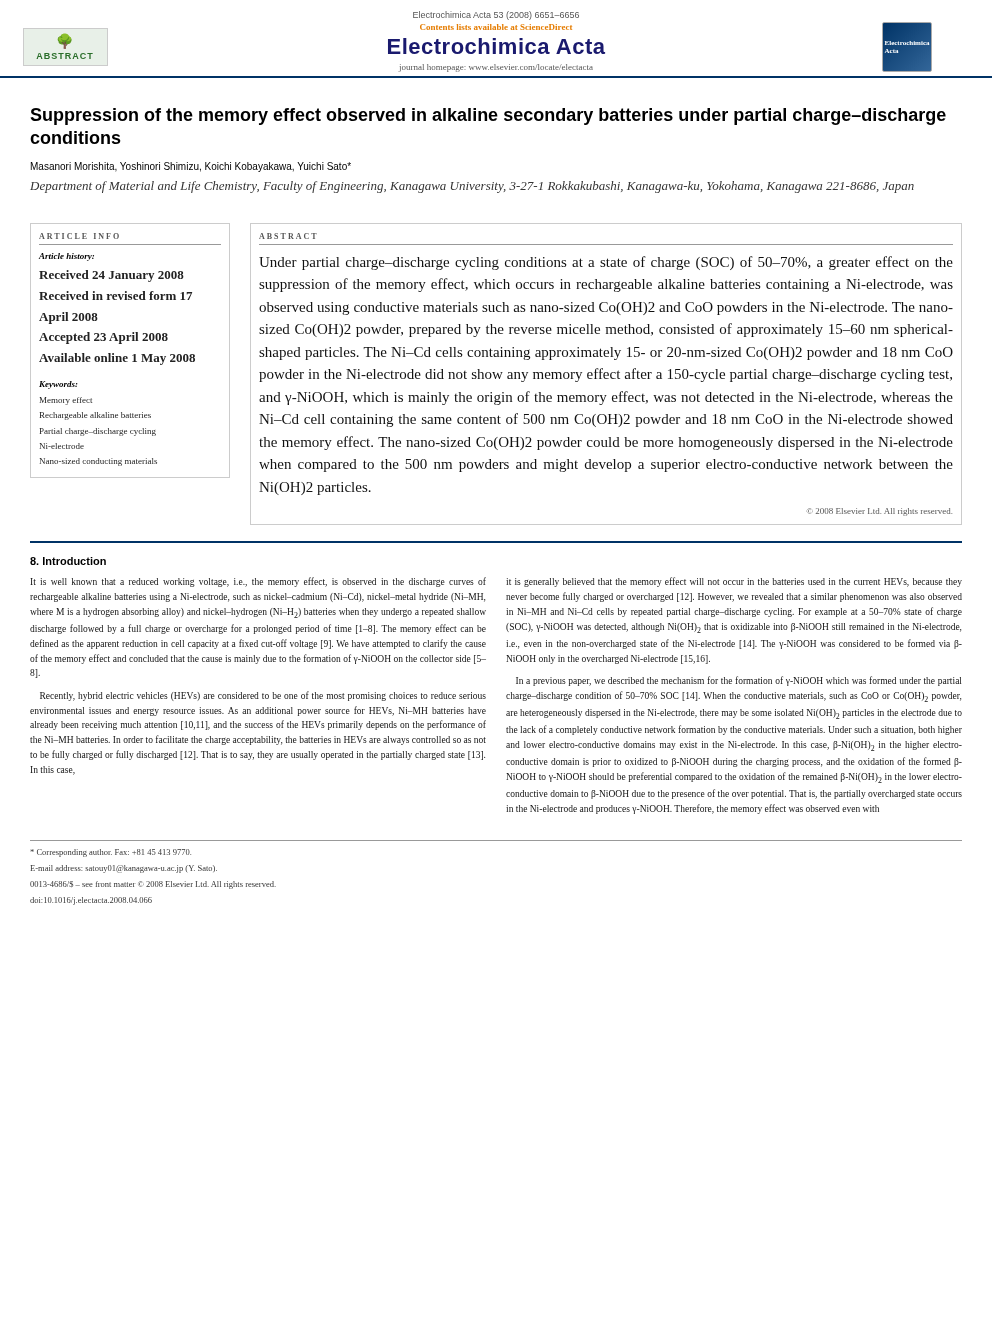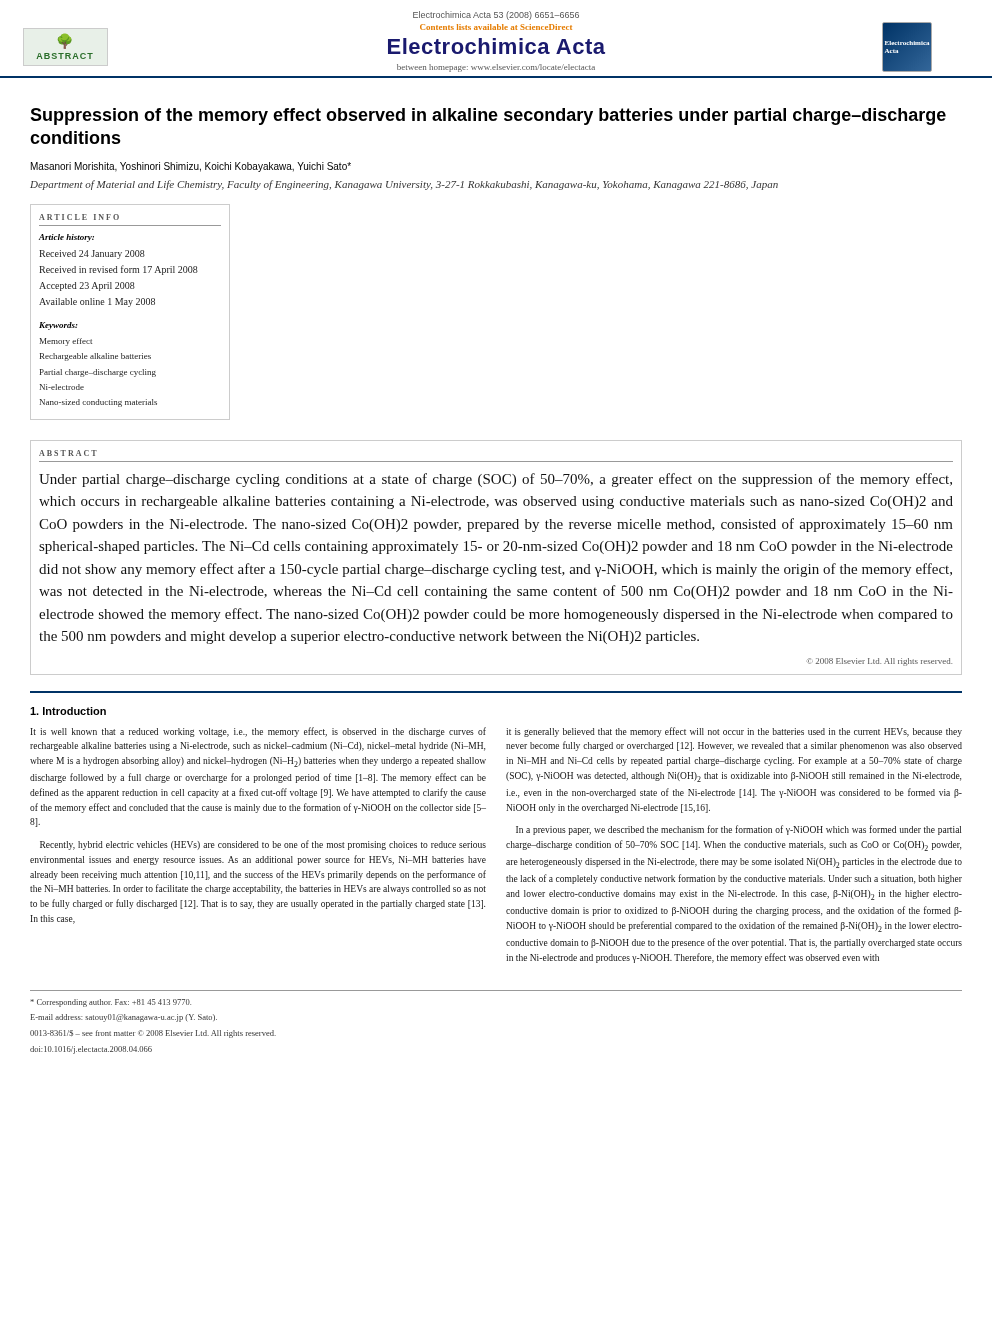--- a/index.html
+++ b/index.html
@@ -111,33 +111,32 @@
     
     .authors {
       font-size: 10px;
       color: #000;
       margin-bottom: 5px;
       font-family: Arial, sans-serif;
     }
 
     
     .affiliation {
-      font-size: 11px;
+      font-size: 13px;
       font-style: italic;
       color: #333;
-      margin-bottom: 12px;
+      margin-bottom: 28px;
       line-height: 1.4;
     }
 
     
     .two-col {
       display: flex;
       gap: 20px;
       margin-top: 10px;
-      flex-direction: column;
     }
     .left-col {
       width: 200px;
       flex-shrink: 0;
     }
     .right-col {
       flex: 1;
     }
 
     
@@ -156,23 +155,24 @@
       padding-bottom: 3px;
       margin-bottom: 6px;
     }
     .article-history h4 {
       font-size: 9px;
       font-style: italic;
       font-weight: bold;
       margin-bottom: 4px;
     }
     .article-history p {
-      font-size: 10px;
+      font-size: 13px;
       line-height: 1.6;
       color: #222;
+      font-weight: bold;
     }
     .keywords-section {
       margin-top: 10px;
     }
     .keywords-section h4 {
       font-size: 9px;
       font-style: italic;
       font-weight: bold;
       margin-bottom: 4px;
     }
@@ -272,21 +272,21 @@
         <div style="font-size:9px;color:#2a6e2a;font-weight:bold;font-family:Arial,sans-serif;letter-spacing:1px;margin-top:1px;">ABSTRACT</div>
       </div>
     </div>
 
     <div class="journal-center">
       <div class="sciencedirect-link">
         <span>Contents lists available at ScienceDirect</span>
         
       </div>
       <div class="journal-name-header">Electrochimica Acta</div>
-      <div class="journal-homepage">between homepage: www.elsevier.com/locate/electacta</div>
+      <div class="journal-homepage">journal homepage: www.elsevier.com/locate/electacta</div>
     </div>
 
     <div class="journal-top-right">
       <div class="ise-logo">
         <div>
           <div style="font-size:7px;">Electrochimica</div>
           <div style="font-size:7px;">Acta</div>
         </div>
       </div>
     </div>
@@ -333,21 +333,21 @@
         <div class="section-label">ABSTRACT</div>
         <p class="abstract-text">Under partial charge–discharge cycling conditions at a state of charge (SOC) of 50–70%, a greater effect on the suppression of the memory effect, which occurs in rechargeable alkaline batteries containing a Ni-electrode, was observed using conductive materials such as nano-sized Co(OH)2 and CoO powders in the Ni-electrode. The nano-sized Co(OH)2 powder, prepared by the reverse micelle method, consisted of approximately 15–60 nm spherical-shaped particles. The Ni–Cd cells containing approximately 15- or 20-nm-sized Co(OH)2 powder and 18 nm CoO powder in the Ni-electrode did not show any memory effect after a 150-cycle partial charge–discharge cycling test, and γ-NiOOH, which is mainly the origin of the memory effect, was not detected in the Ni-electrode, whereas the Ni–Cd cell containing the same content of 500 nm Co(OH)2 powder and 18 nm CoO in the Ni-electrode showed the memory effect. The nano-sized Co(OH)2 powder could be more homogeneously dispersed in the Ni-electrode when compared to the 500 nm powders and might develop a superior electro-conductive network between the Ni(OH)2 particles.</p>
         <div class="copyright-line">© 2008 Elsevier Ltd. All rights reserved.</div>
       </div>
     </div>
   </div>
 
   <hr class="section-divider">
 
   <div>
-    <div class="section-heading">1. Introduction</div>
+    <div class="section-heading">8. Introduction</div>
     <div class="body-two-col">
 
       <div class="body-col">
         <p>
           It is well known that a reduced working voltage, i.e., the memory effect, is observed in the discharge curves of rechargeable alkaline batteries using a Ni-electrode, such as nickel–cadmium (Ni–Cd), nickel–metal hydride (Ni–MH, where M is a hydrogen absorbing alloy) and nickel–hydrogen (Ni–H<sub>2</sub>) batteries when they undergo a repeated shallow discharge followed by a full charge or overcharge for a prolonged period of time [1–8]. The memory effect can be defined as the apparent reduction in cell capacity at a fixed cut-off voltage [9]. We have attempted to clarify the cause of the memory effect and concluded that the cause is mainly due to the formation of γ-NiOOH on the collector side [5–8].
         </p>
         <p>
           Recently, hybrid electric vehicles (HEVs) are considered to be one of the most promising choices to reduce serious environmental issues and energy resource issues. As an additional power source for HEVs, Ni–MH batteries have already been receiving much attention [10,11], and the success of the HEVs primarily depends on the performance of the Ni–MH batteries. In order to facilitate the charge acceptability, the batteries in HEVs are always controlled so as not to be fully charged or fully discharged [12]. That is to say, they are usually operated in the partially charged state [13]. In this case,
         </p>
       </div>
@@ -359,17 +359,17 @@
         <p>
           In a previous paper, we described the mechanism for the formation of γ-NiOOH which was formed under the partial charge–discharge condition of 50–70% SOC [14]. When the conductive materials, such as CoO or Co(OH)<sub>2</sub> powder, are heterogeneously dispersed in the Ni-electrode, there may be some isolated Ni(OH)<sub>2</sub> particles in the electrode due to the lack of a completely conductive network formation by the conductive materials. Under such a situation, both higher and lower electro-conductive domains may exist in the Ni-electrode. In this case, β-Ni(OH)<sub>2</sub> in the higher electro-conductive domain is prior to oxidized to β-NiOOH during the charging process, and the oxidation of the formed β-NiOOH to γ-NiOOH should be preferential compared to the oxidation of the remained β-Ni(OH)<sub>2</sub> in the lower electro-conductive domain to β-NiOOH due to the presence of the over potential. That is, the partially overcharged state occurs in the Ni-electrode and produces γ-NiOOH. Therefore, the memory effect was observed even with
         </p>
       </div>
     </div>
   </div>
 
   <div class="footnote-area">
     <p>* Corresponding author. Fax: +81 45 413 9770.</p>
     <p>E-mail address: satouy01@kanagawa-u.ac.jp (Y. Sato).</p>
-    <p>0013-8361/$ – see front matter © 2008 Elsevier Ltd. All rights reserved.</p>
+    <p>0013-4686/$ – see front matter © 2008 Elsevier Ltd. All rights reserved.</p>
     <p>doi:10.1016/j.electacta.2008.04.066</p>
   </div>
 
 </div>
 
 </body></html>

